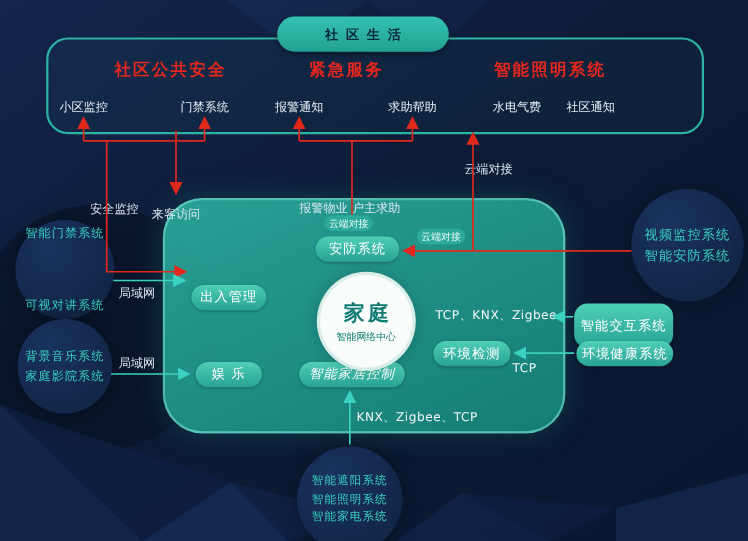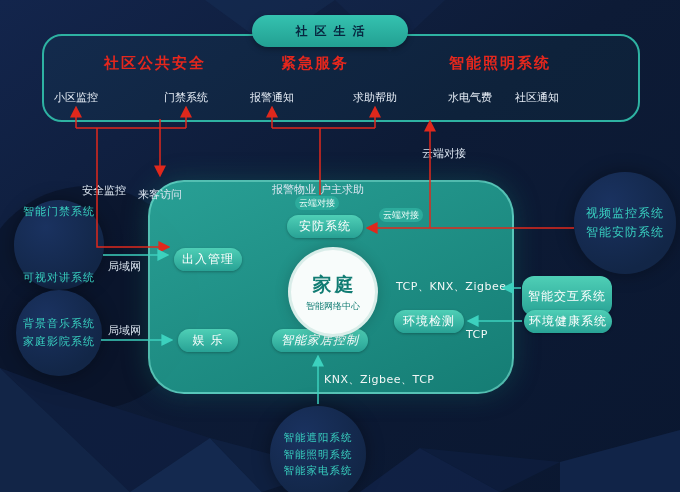--- a/index.html
+++ b/index.html
@@ -102,21 +102,21 @@
   <div class="abs lbl" style="left:272px;top:182px;">报警物业</div>
   <div class="abs lbl" style="left:320px;top:182px;">户主求助</div>
   <div class="abs lbl" style="left:422px;top:146px;">云端对接</div>
   <div class="abs lbl" style="left:108px;top:259px;">局域网</div>
   <div class="abs lbl" style="left:108px;top:323px;">局域网</div>
 
   <div class="minipill" style="left:295px;top:196px;">云端对接</div>
   <div class="minipill" style="left:379px;top:208px;">云端对接</div>
 
   <div class="pill" style="left:287px;top:215px;width:76px;">安防系统</div>
-  <div class="pill" style="left:174px;top:248px;width:68px;">出入管理</div>
+  <div class="pill" style="left:174px;top:259px;width:68px;">出入管理</div>
   <div class="pill" style="left:178px;top:329px;width:60px;">娱 乐</div>
   <div class="pill" style="left:272px;top:329px;width:96px;font-style:italic;">智能家居控制</div>
   <div class="pill" style="left:394px;top:310px;width:70px;">环境检测</div>
 
   <div class="abs home-circle">
     <div class="t1">家庭</div>
     <div class="t2">智能网络中心</div>
   </div>
 
   <div class="abs proto" style="left:396px;top:279px;">TCP、KNX、Zigbee</div>

